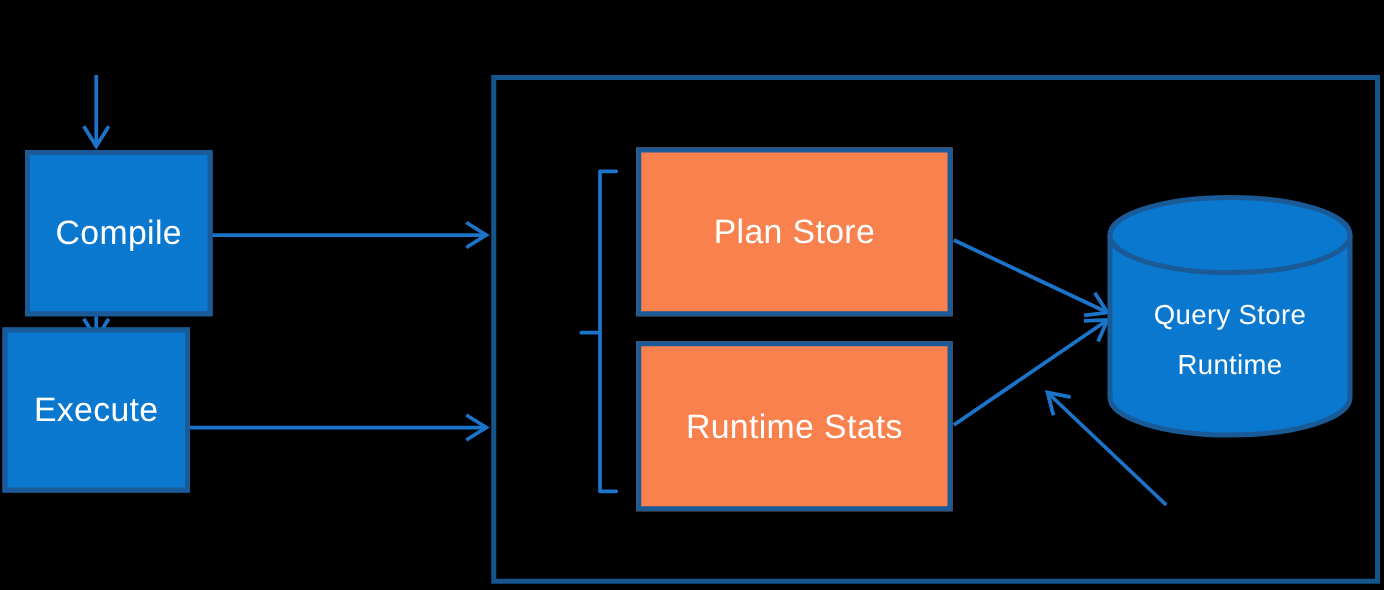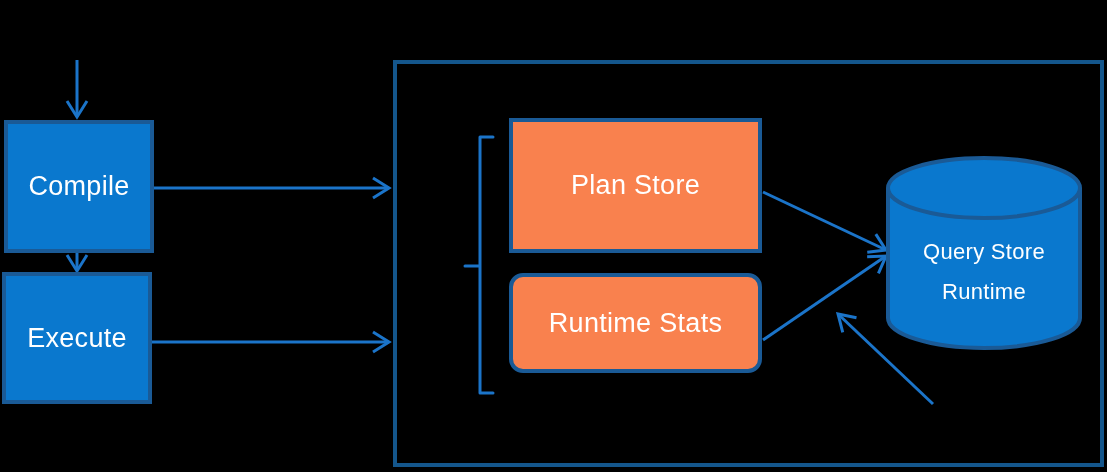--- a/index.html
+++ b/index.html
@@ -45,24 +45,24 @@
   .container-box {
     position: absolute;
     box-sizing: border-box;
     left: 393px;
     top: 60px;
     width: 711px;
     height: 407px;
     border: 4px solid #14568c;
     background: transparent;
   }
-  #compile-node  { left: 4px;   top: 120px; width: 150px; height: 133px; }
-  #execute-node  { left: 2px;   top: 272px; width: 150px; height: 132px; }
+  #compile-node  { left: 20px;   top: 120px; width: 150px; height: 133px; }
+  #execute-node  { left: 2px;   top: 262px; width: 150px; height: 132px; }
   #plan-store-node    { left: 509px; top: 118px; width: 253px; height: 135px; }
-  #runtime-stats-node { left: 509px; top: 273px; width: 253px; height: 100px; border-radius: 14px; }
+  #runtime-stats-node { left: 509px; top: 273px; width: 253px; height: 136px; }
   .cyl-label {
     position: absolute;
     left: 888px;
     top: 232px;
     width: 192px;
     text-align: center;
     color: #ffffff;
     font-size: 22px;
     line-height: 40px;
     letter-spacing: 0.3px;

